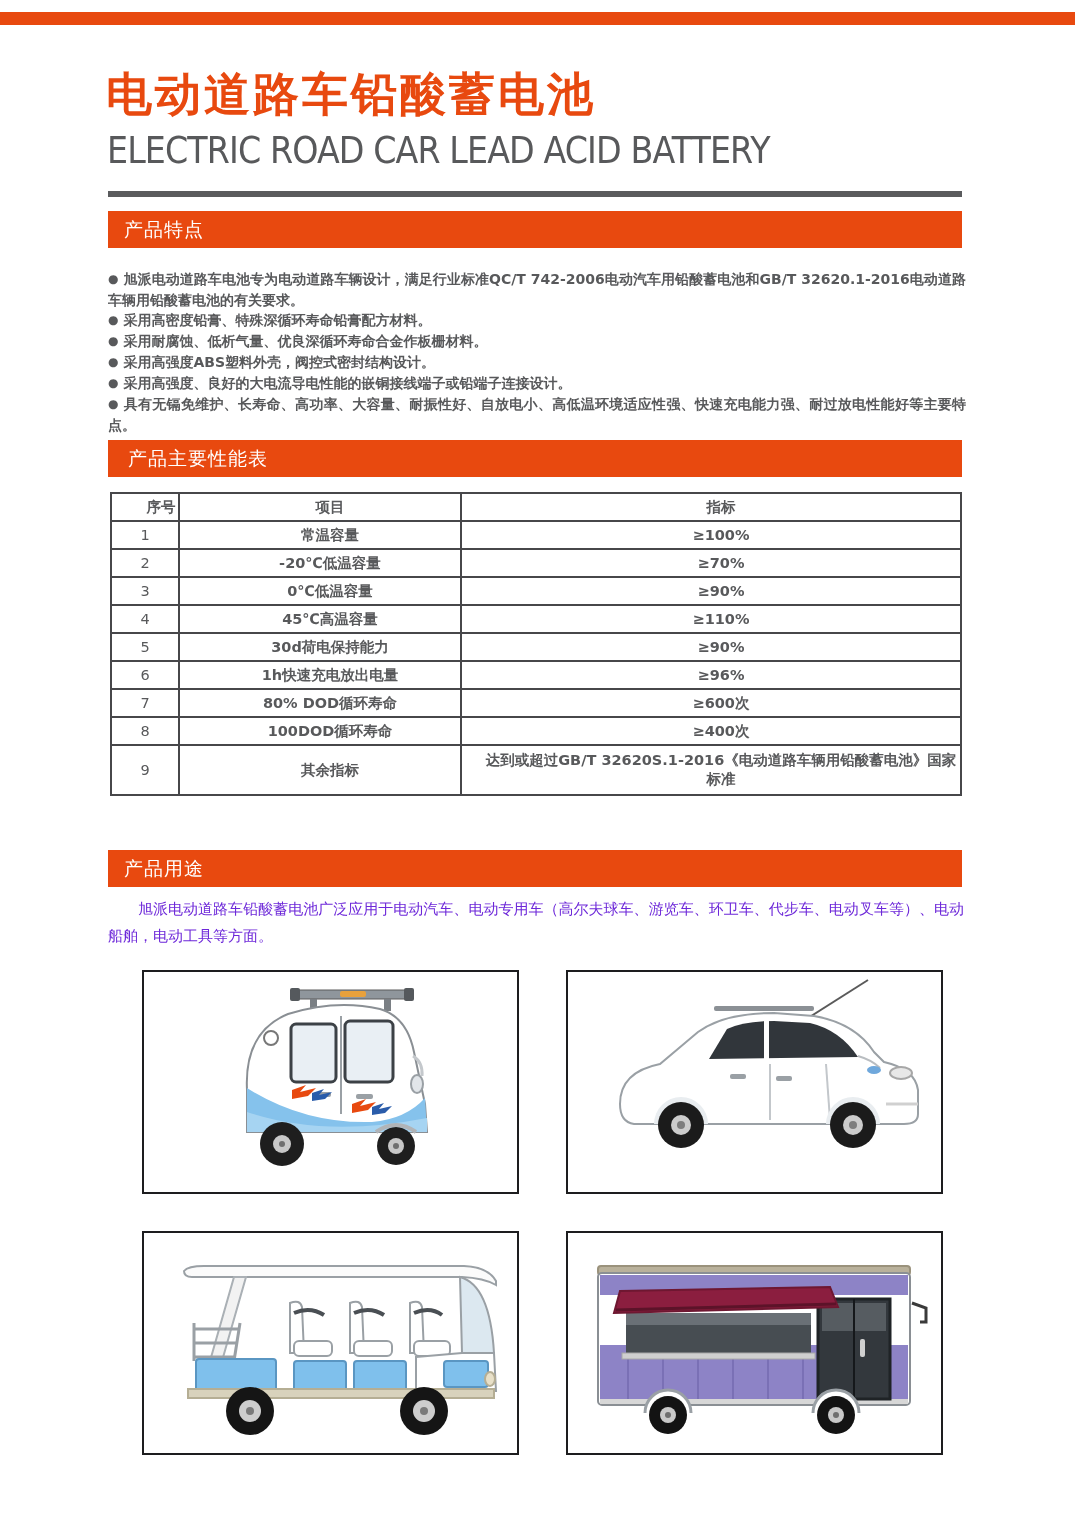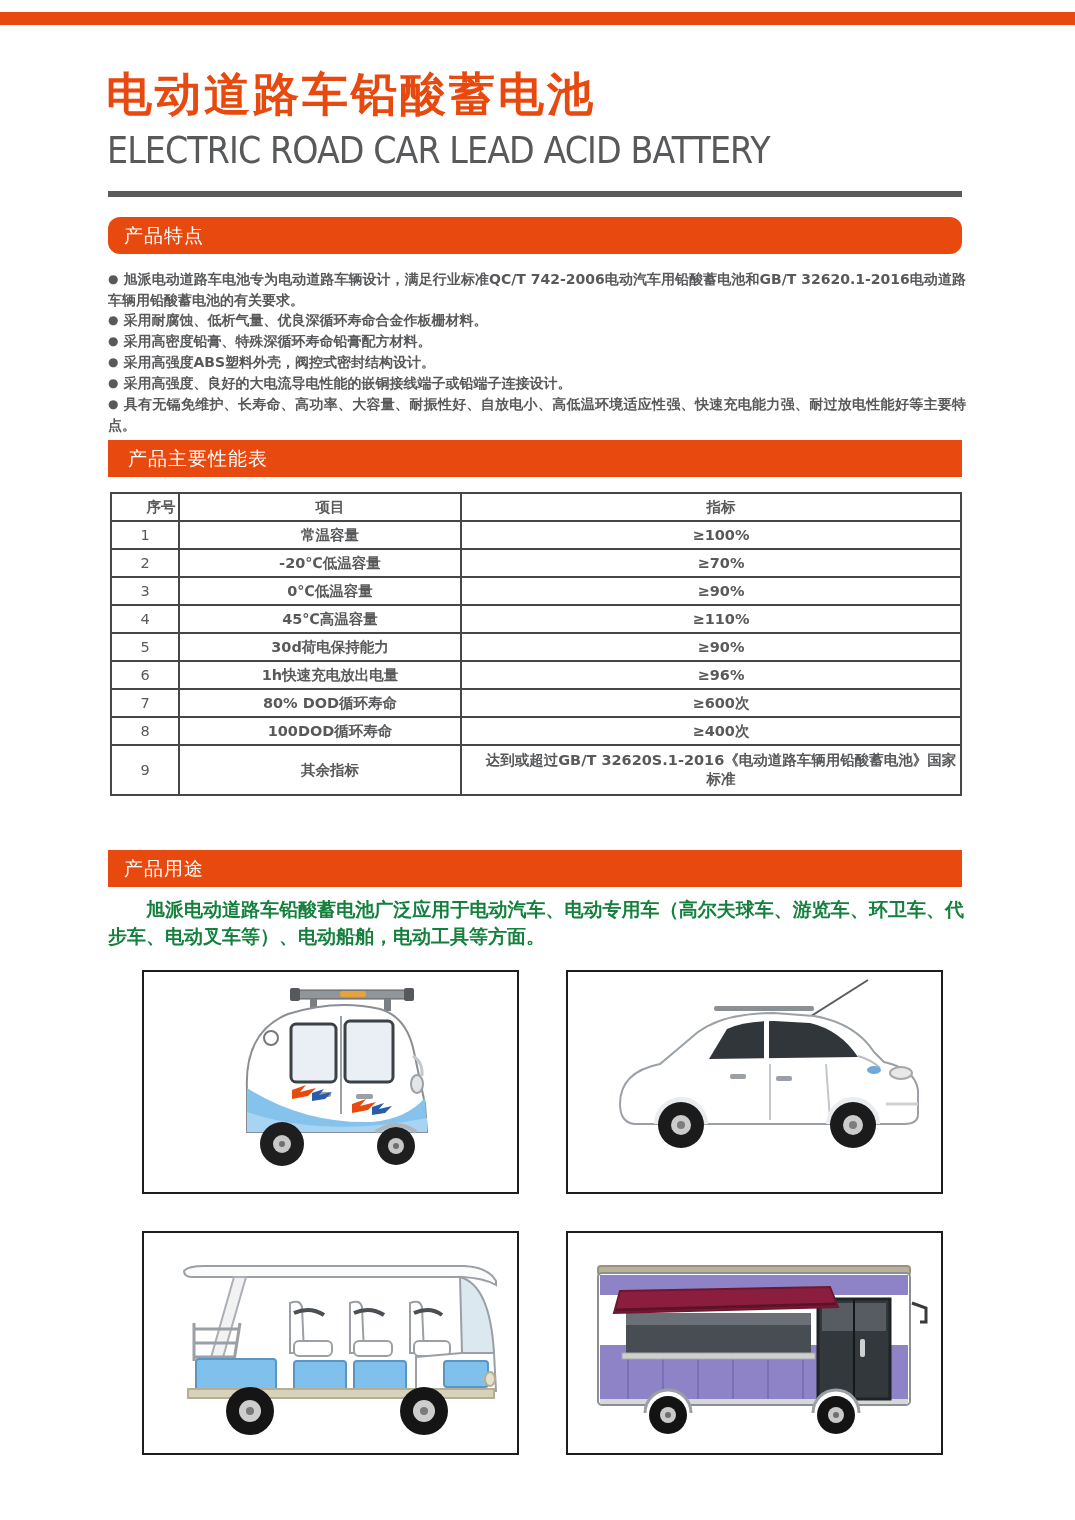--- a/index.html
+++ b/index.html
@@ -15,41 +15,41 @@
   .title-cn { position:absolute; left:106px; top:56px; font-size:46px; line-height:1.15;
               font-weight:700; color:#e8490f; letter-spacing:3px; white-space:nowrap; }
   .title-en { position:absolute; left:107px; top:119px; font-size:37px; line-height:1.1;
               font-weight:400; color:#58595b; letter-spacing:-1px; white-space:nowrap;
               transform:scaleX(0.9); transform-origin:left center; }
   .divider  { position:absolute; left:108px; top:179px; width:854px; height:6px; background:#5a5b5d; }
 
   .bar { position:absolute; left:108px; width:854px; height:37px; background:#e8490f;
          color:#ffffff; font-size:19px; line-height:37px; padding-left:16px; letter-spacing:1px;
          font-weight:500; }
-  #bar-features { top:205px;border-radius:12px; }
+  #bar-features { top:199px; }
   #bar-performance { top:428px;padding-left:20px; }
   #bar-applications { top:838px; }
 
   .bullets { position:absolute; left:108px; top:257px; width:858px; }
   .bullet { font-size:14px; line-height:20px; font-weight:600; color:#58595b; text-align:justify; }
   .bullet .marker { font-size:12px; margin-right:5px; position:relative; top:-1px; }
 
   table.perf { position:absolute; left:110px; top:480px; width:850px;
                border-collapse:collapse; table-layout:fixed; }
   table.perf th, table.perf td {
     border:2px solid #47474a; color:#58595b; font-size:14.5px;
     height:28px; vertical-align:middle; text-align:center; }
   table.perf .c0 { text-align:center; font-weight:400; }
   table.perf th.c0 { font-weight:700;padding-left:32px; }
   table.perf .c1 { padding-left:20px; font-weight:700; }
   table.perf .c2 { padding-left:20px; font-weight:700; }
   table.perf tr.last td { line-height:19px; padding-top:5px; padding-bottom:5px; }
 
-  .para { position:absolute; left:108px; top:884px; width:856px; font-size:19px;
-          line-height:27px; font-weight:700; color:#15803d; text-indent:2em; text-align:justify; }
+  .para { position:absolute; left:108px; top:884px; width:856px; font-size:15px;
+          line-height:27px; font-weight:400; color:#6d28d9; text-indent:2em; text-align:justify; }
 
   .imgbox { position:absolute; width:377px; height:224px; background:#ffffff;
             border:2px solid #1d1d1f; }
   #box-tricycle { left:142px; top:958px; }
   #box-hatchback { left:566px; top:958px; }
   #box-bus { left:142px; top:1219px; }
   #box-foodtruck { left:566px; top:1219px; }
   .imgbox svg { display:block; width:100%; height:100%; }
 </style>
 </head>
@@ -62,23 +62,23 @@
   <h1 class="title-cn">电动道路车铅酸蓄电池</h1>
   <div class="title-en">ELECTRIC ROAD CAR LEAD ACID BATTERY</div>
   <div class="divider"></div>
 
   <div class="bar" id="bar-features">产品特点</div>
 
   <div class="bullets">
 
       <div class="bullet"><span class="marker">●</span><span>旭派电动道路车电池专为电动道路车辆设计，满足行业标准QC/T 742-2006电动汽车用铅酸蓄电池和GB/T 32620.1-2016电动道路车辆用铅酸蓄电池的有关要求。</span></div>
 
+      <div class="bullet"><span class="marker">●</span><span>采用高密度铅膏、特殊深循环寿命铅膏配方材料。</span></div>
+
       <div class="bullet"><span class="marker">●</span><span>采用耐腐蚀、低析气量、优良深循环寿命合金作板栅材料。</span></div>
-
-      <div class="bullet"><span class="marker">●</span><span>采用高密度铅膏、特殊深循环寿命铅膏配方材料。</span></div>
 
       <div class="bullet"><span class="marker">●</span><span>采用高强度ABS塑料外壳，阀控式密封结构设计。</span></div>
 
       <div class="bullet"><span class="marker">●</span><span>采用高强度、良好的大电流导电性能的嵌铜接线端子或铅端子连接设计。</span></div>
 
       <div class="bullet"><span class="marker">●</span><span>具有无镉免维护、长寿命、高功率、大容量、耐振性好、自放电小、高低温环境适应性强、快速充电能力强、耐过放电性能好等主要特点。</span></div>
     </div>
 
   <div class="bar" id="bar-performance">产品主要性能表</div>
 

